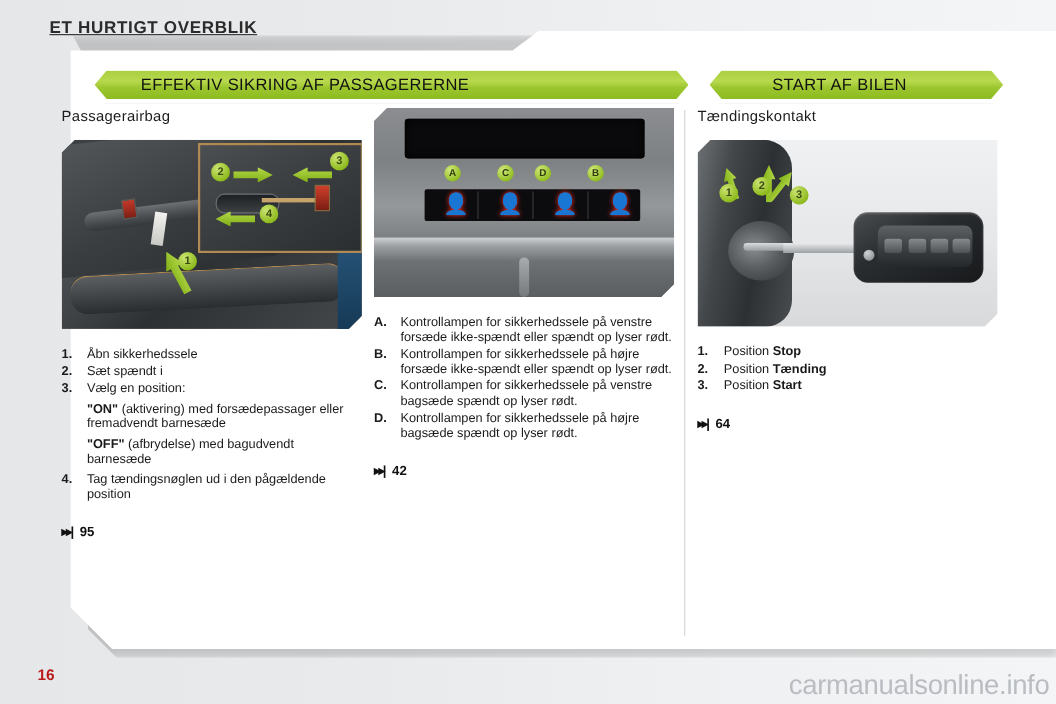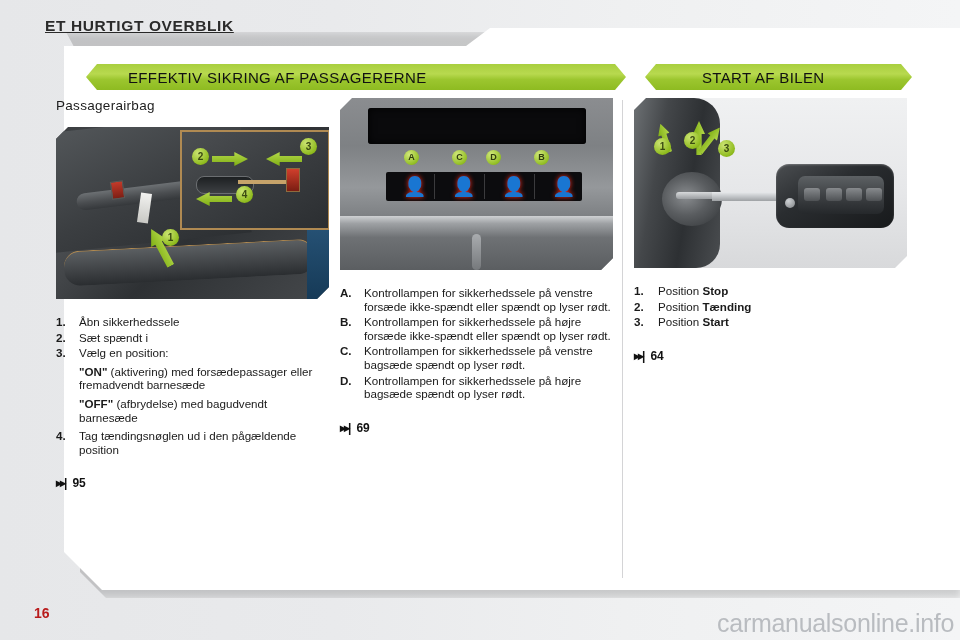--- a/index.html
+++ b/index.html
@@ -539,25 +539,26 @@
       <span class="body">Kontrollampen for sikkerhedssele på venstre bagsæde spændt op lyser rødt.</span>
     </li>
     <li>
       <span class="marker">D.</span>
       <span class="body">Kontrollampen for sikkerhedssele på højre bagsæde spændt op lyser rødt.</span>
     </li>
   </ul>
 
   <div class="pageref">
     <span class="glyph">▸▸|</span>
-    <span>69</span>
+    <span>42</span>
   </div>
 </div>
 
 <div class="col" id="col-3">
+  <h2 class="col-title">Tændingskontakt</h2>
 
   <div class="photo" id="photo-3">
     <div class="p3-column"></div>
     <div class="p3-barrel"></div>
     <div class="p3-slot"></div>
     <div class="p3-blade"></div>
 
     <div class="arrow arrow-l" style="left:16px;top:34px;width:30px;height:12px;transform:rotate(72deg);"></div>
     <div class="arrow arrow-l" style="left:48px;top:34px;width:34px;height:12px;transform:rotate(90deg);"></div>
     <div class="arrow arrow-l" style="left:60px;top:36px;width:32px;height:12px;transform:rotate(128deg);"></div>

